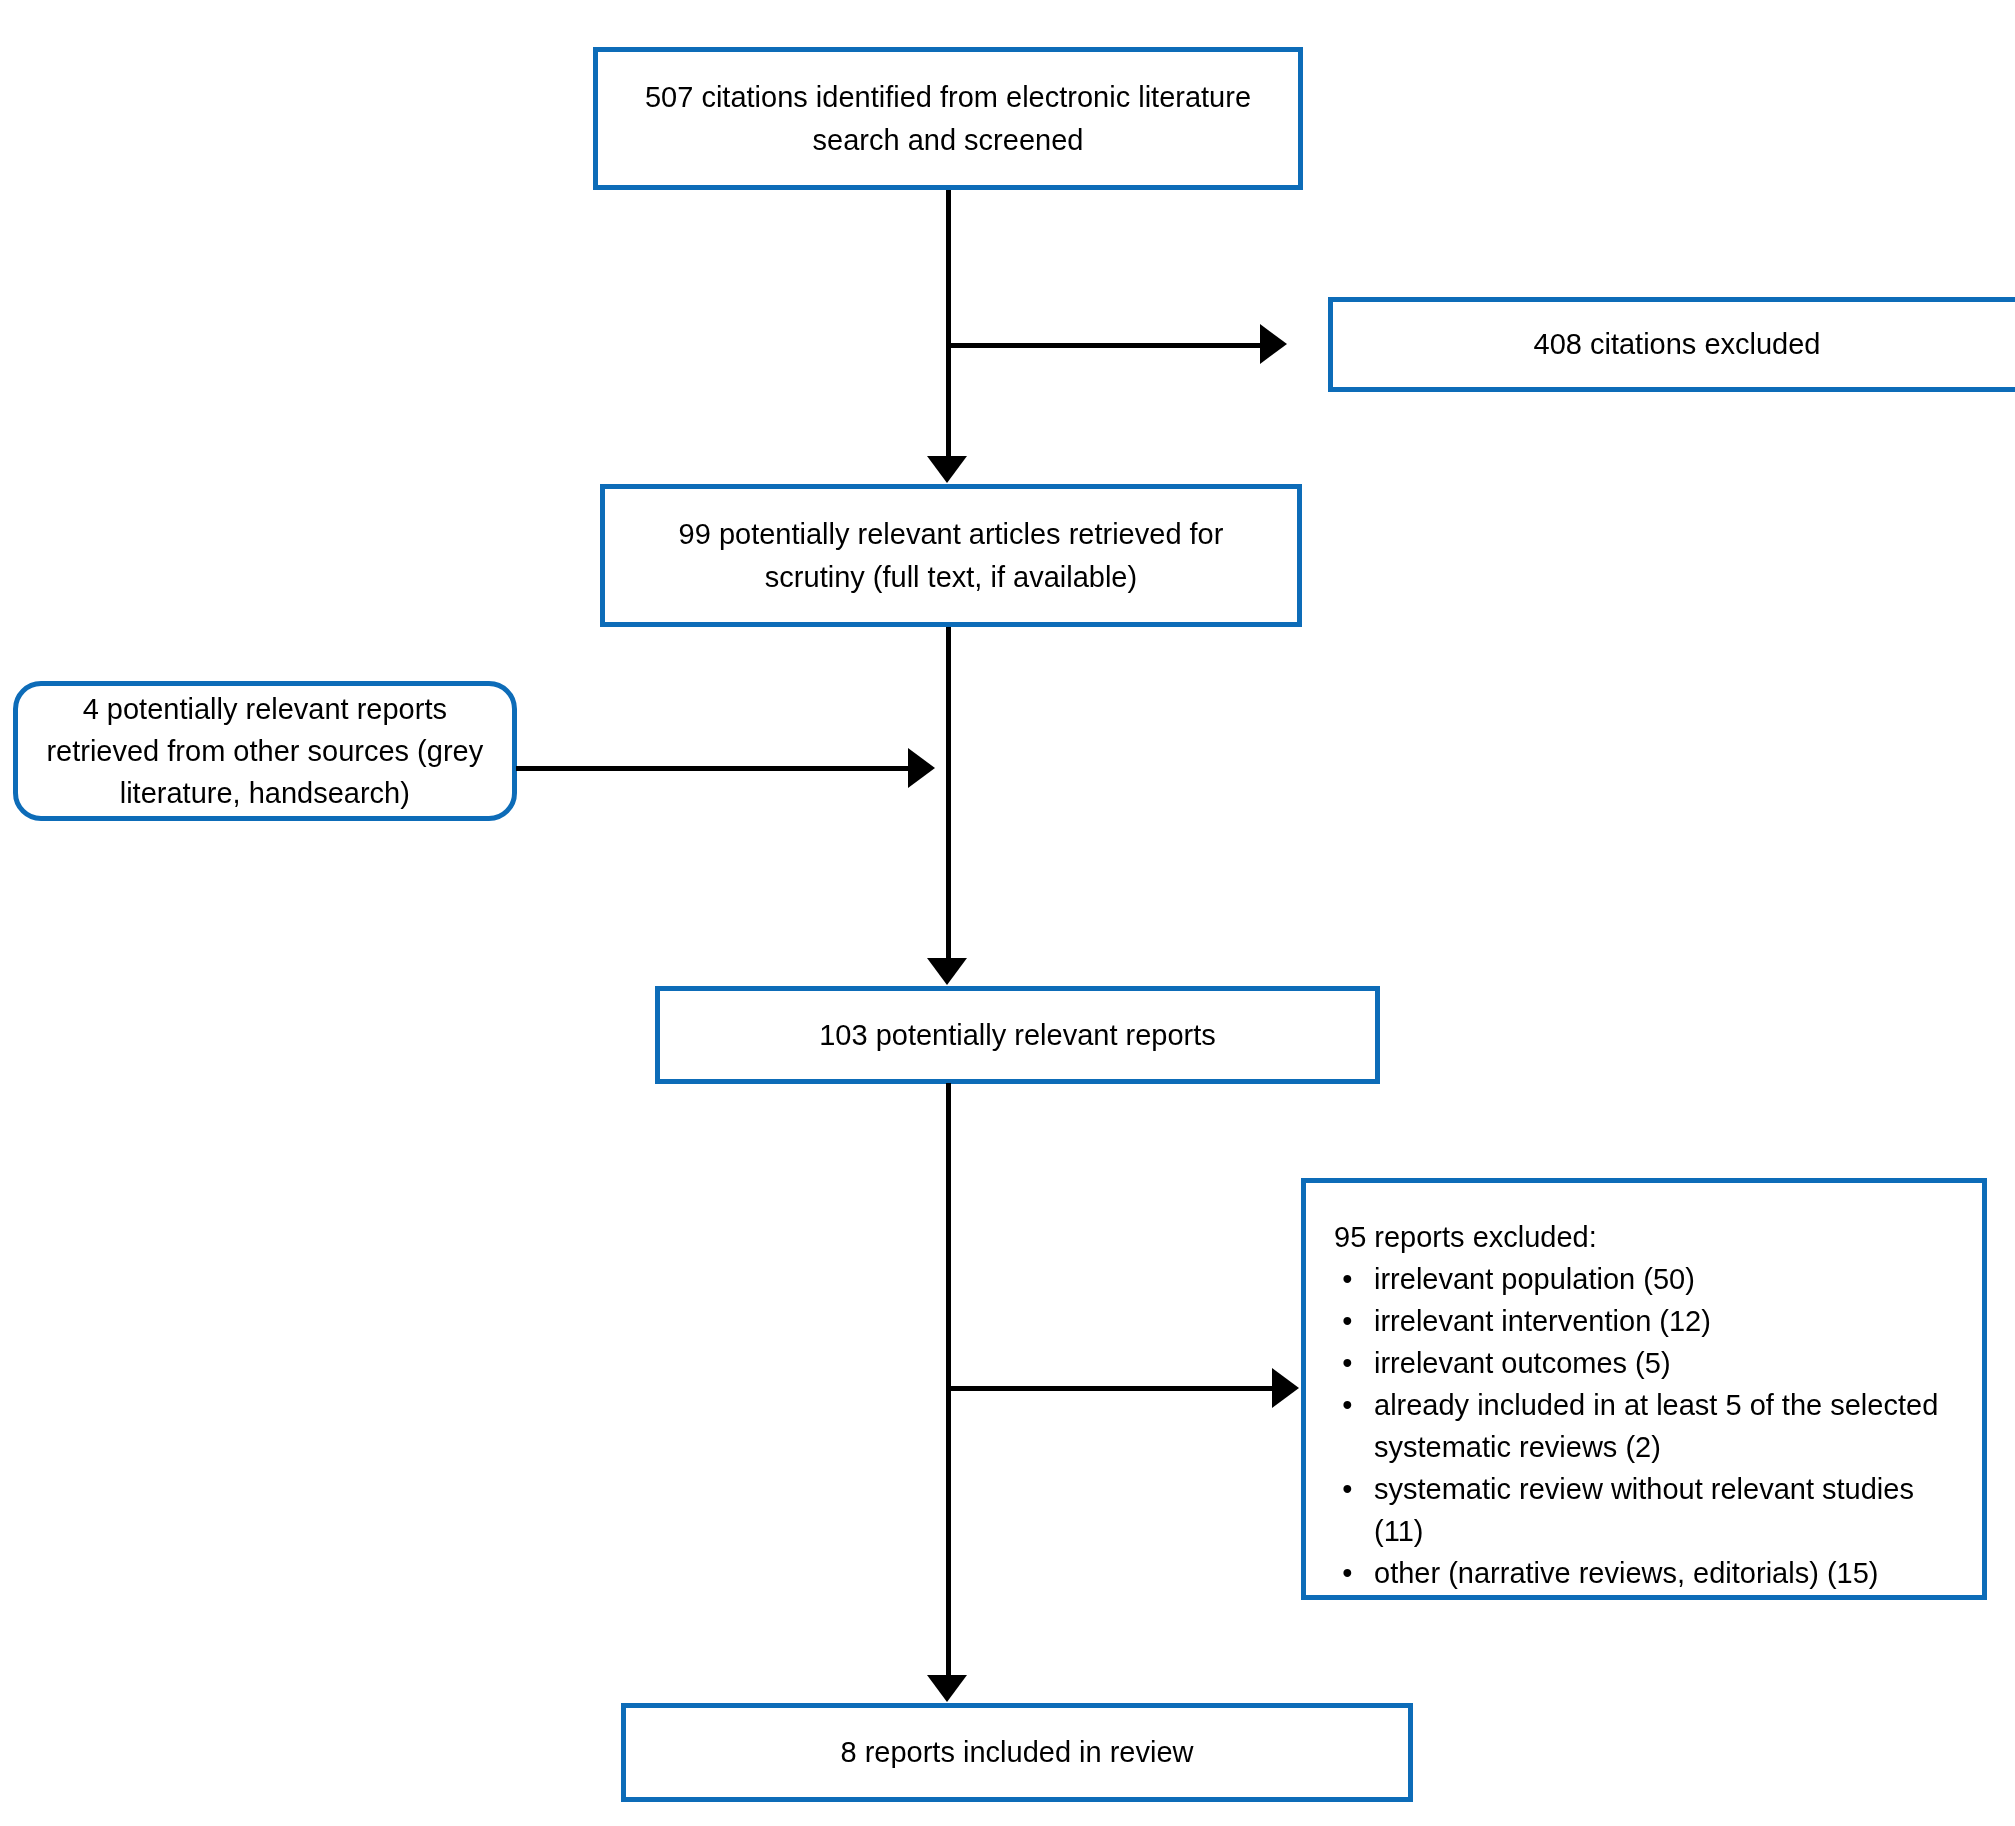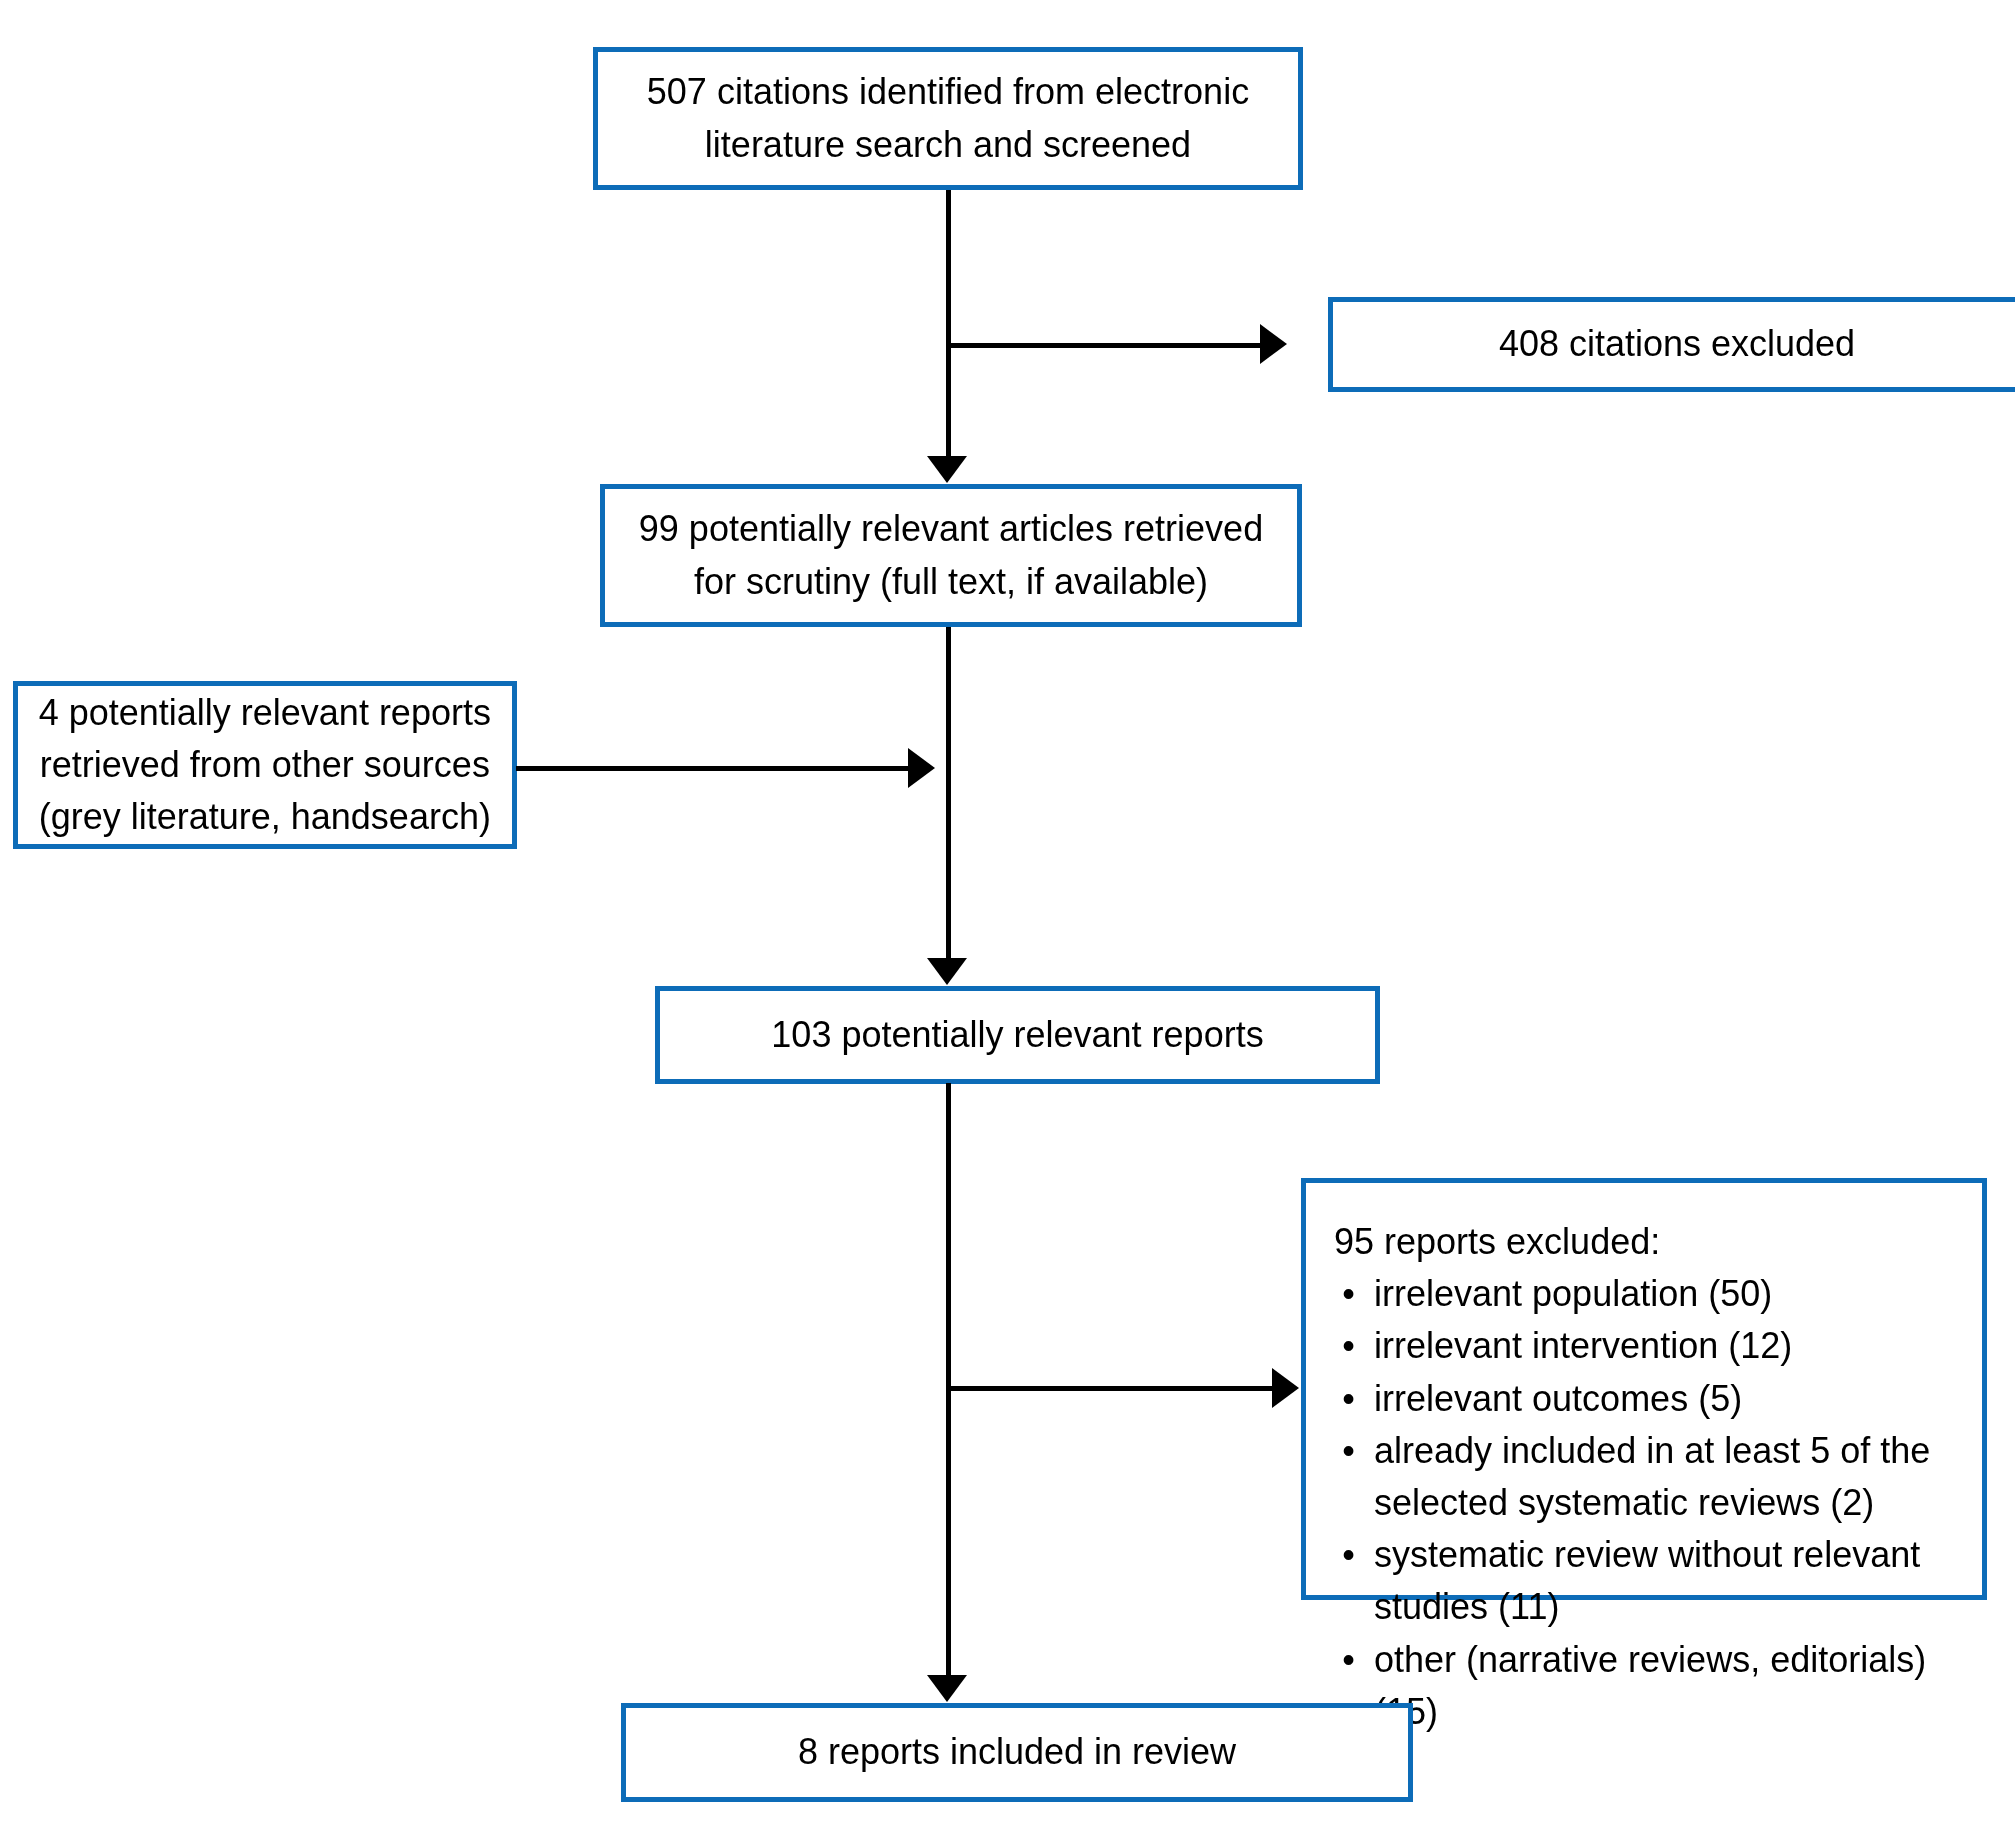--- a/index.html
+++ b/index.html
@@ -17,28 +17,28 @@
   }
   .box {
     position: absolute;
     box-sizing: border-box;
     border: 5.5px solid #0d6cb8;
     background: #ffffff;
     display: flex;
     align-items: center;
     justify-content: center;
     text-align: center;
-    font-size: 36px;
+    font-size: 29px;
     line-height: 1.45;
     padding: 9px 23px;
   }
   .box-identified   { left: 593px; top: 47px;  width: 710px; height: 143px; }
   .box-excluded1    { left: 1288px; top: 297px;  width: 698px; height: 95px; margin-left: 40px; }
   .box-retrieved    { left: 600px; top: 484px; width: 702px; height: 143px; }
-  .box-othersources { left: 12.8px;   top: 681px; width: 504px; height: 168px; padding: 9px 13.7px; }
+  .box-othersources { left: 12.8px;   top: 681px; width: 504px; height: 140px; padding: 9px 13.7px; border-radius: 28px; }
   .box-combined     { left: 617px; top: 986px; width: 725px; height: 98px; margin-left: 38px; }
   .box-excluded2 {
     left: 1301px; top: 1178px; width: 686px; height: 422px;
     display: block;
     text-align: left;
     padding: 33px 25px 20px 28px;
   }
   .box-included     { left: 621px; top: 1703px; width: 792px; height: 99px; }
 
   .excl-list {

